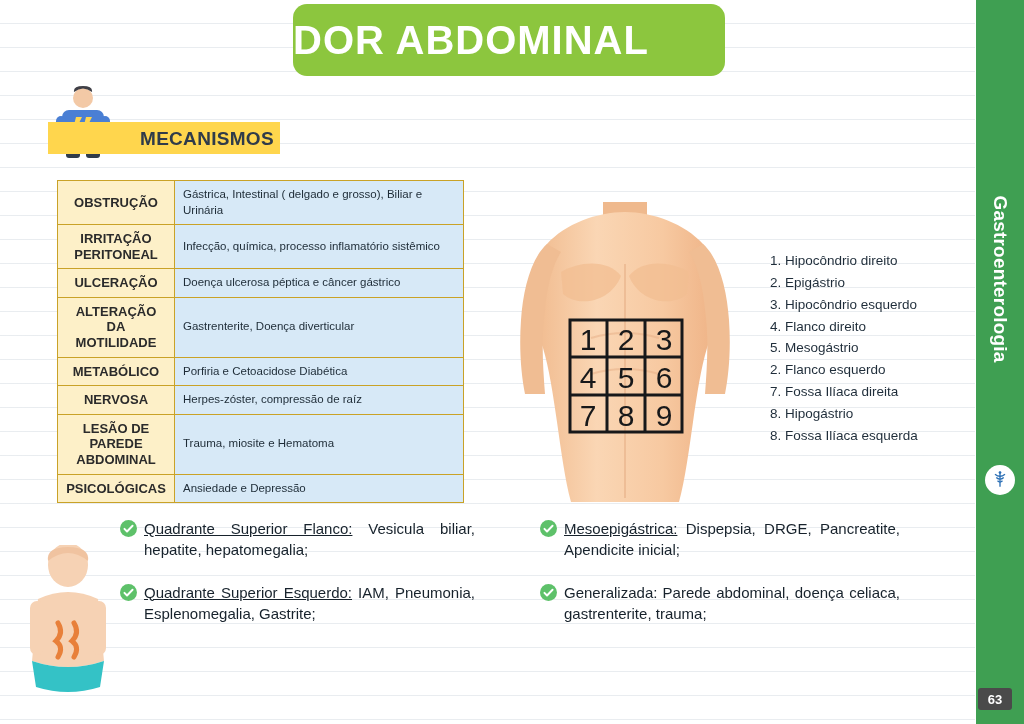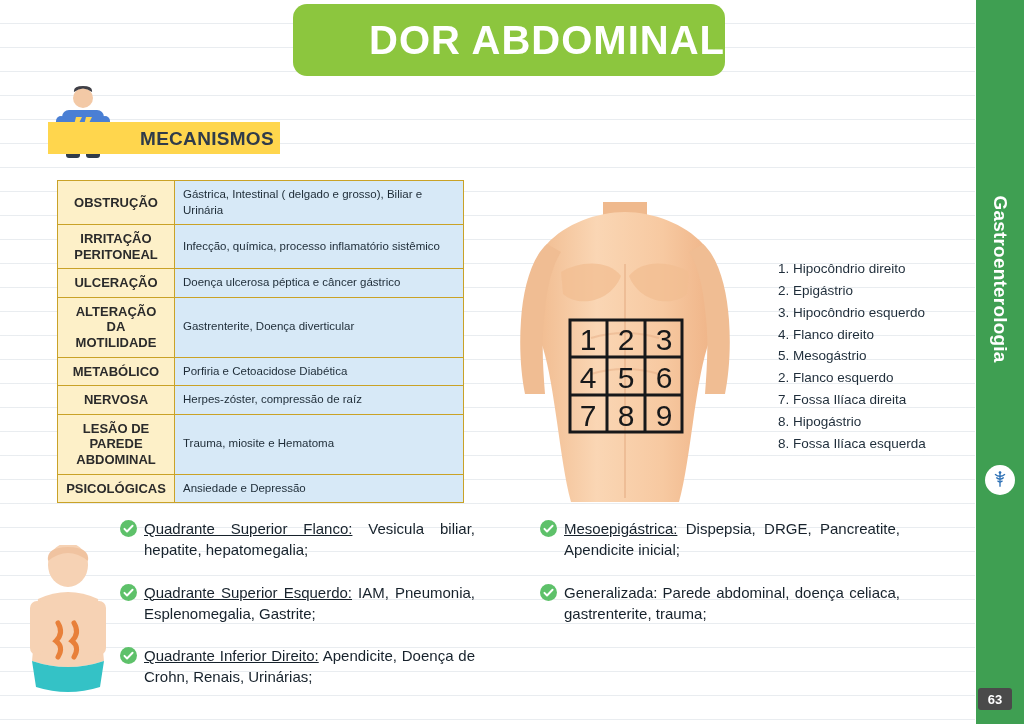--- a/index.html
+++ b/index.html
@@ -66,21 +66,21 @@
     display: flex; align-items: center; justify-content: center;
     z-index: 5;
   }
   
   #title-banner {
     position: absolute;
     left: 293px; top: 4px;
     width: 432px; height: 72px;
     background: #8cc63e;
     border-radius: 14px;
-    display: flex; align-items: center; justify-content: flex-end;
+    display: flex; align-items: center; justify-content: flex-start;
   }
   #title-banner .t {
     color: #ffffff;
     font-size: 40px;
     font-weight: bold;
     letter-spacing: 1px;
   }
   
   #mech-band {
     position: absolute;
@@ -141,21 +141,21 @@
     left: 770px; top: 250px;
     width: 200px;
   }
   #regions .rtitle {
     font-size: 16px;
     color: #1f2d3a;
     margin-bottom: 8px;
     font-weight: normal;
   }
   #regions ol {
-    margin: 8px; padding: 0; list-style: none;
+    margin: 0; padding: 0; list-style: none;
   }
   #regions li {
     font-size: 13.5px;
     color: #1f2d3a;
     line-height: 1.62;
     white-space: nowrap;
   }
   
   .bullets { position: absolute; top: 518px; }
   #bullets-left { left: 120px; width: 355px; }
@@ -346,28 +346,20 @@
       <span class="lead">Quadrante Superior Flanco:</span><span> Vesicula biliar, hepatite, hepatomegalia;</span>
     </div>
     <div class="bullet">
       <span class="check">
         <svg viewBox="0 0 16 16" width="13" height="13">
             <path d="M3 8.5 l3.2 3.2 L13 4.6" stroke="#ffffff" stroke-width="2.4" fill="none" stroke-linecap="round" stroke-linejoin="round"></path>
           </svg>
       </span>
       <span class="lead">Quadrante Superior Esquerdo:</span><span> IAM, Pneumonia, Esplenomegalia, Gastrite;</span>
     </div>
-    <div class="bullet">
-      <span class="check">
-        <svg viewBox="0 0 16 16" width="13" height="13">
-            <path d="M3 8.5 l3.2 3.2 L13 4.6" stroke="#ffffff" stroke-width="2.4" fill="none" stroke-linecap="round" stroke-linejoin="round"></path>
-          </svg>
-      </span>
-      <span class="lead">Quadrante Inferior Direito:</span><span> Apendicite, Doença de Crohn, Renais, Urinárias;</span>
-    </div>
   </div>
 
   <div class="bullets" id="bullets-right">
     <div class="bullet">
       <span class="check">
         <svg viewBox="0 0 16 16" width="13" height="13">
             <path d="M3 8.5 l3.2 3.2 L13 4.6" stroke="#ffffff" stroke-width="2.4" fill="none" stroke-linecap="round" stroke-linejoin="round"></path>
           </svg>
       </span>
       <span class="lead">Mesoepigástrica:</span><span> Dispepsia, DRGE, Pancreatite, Apendicite inicial;</span>

